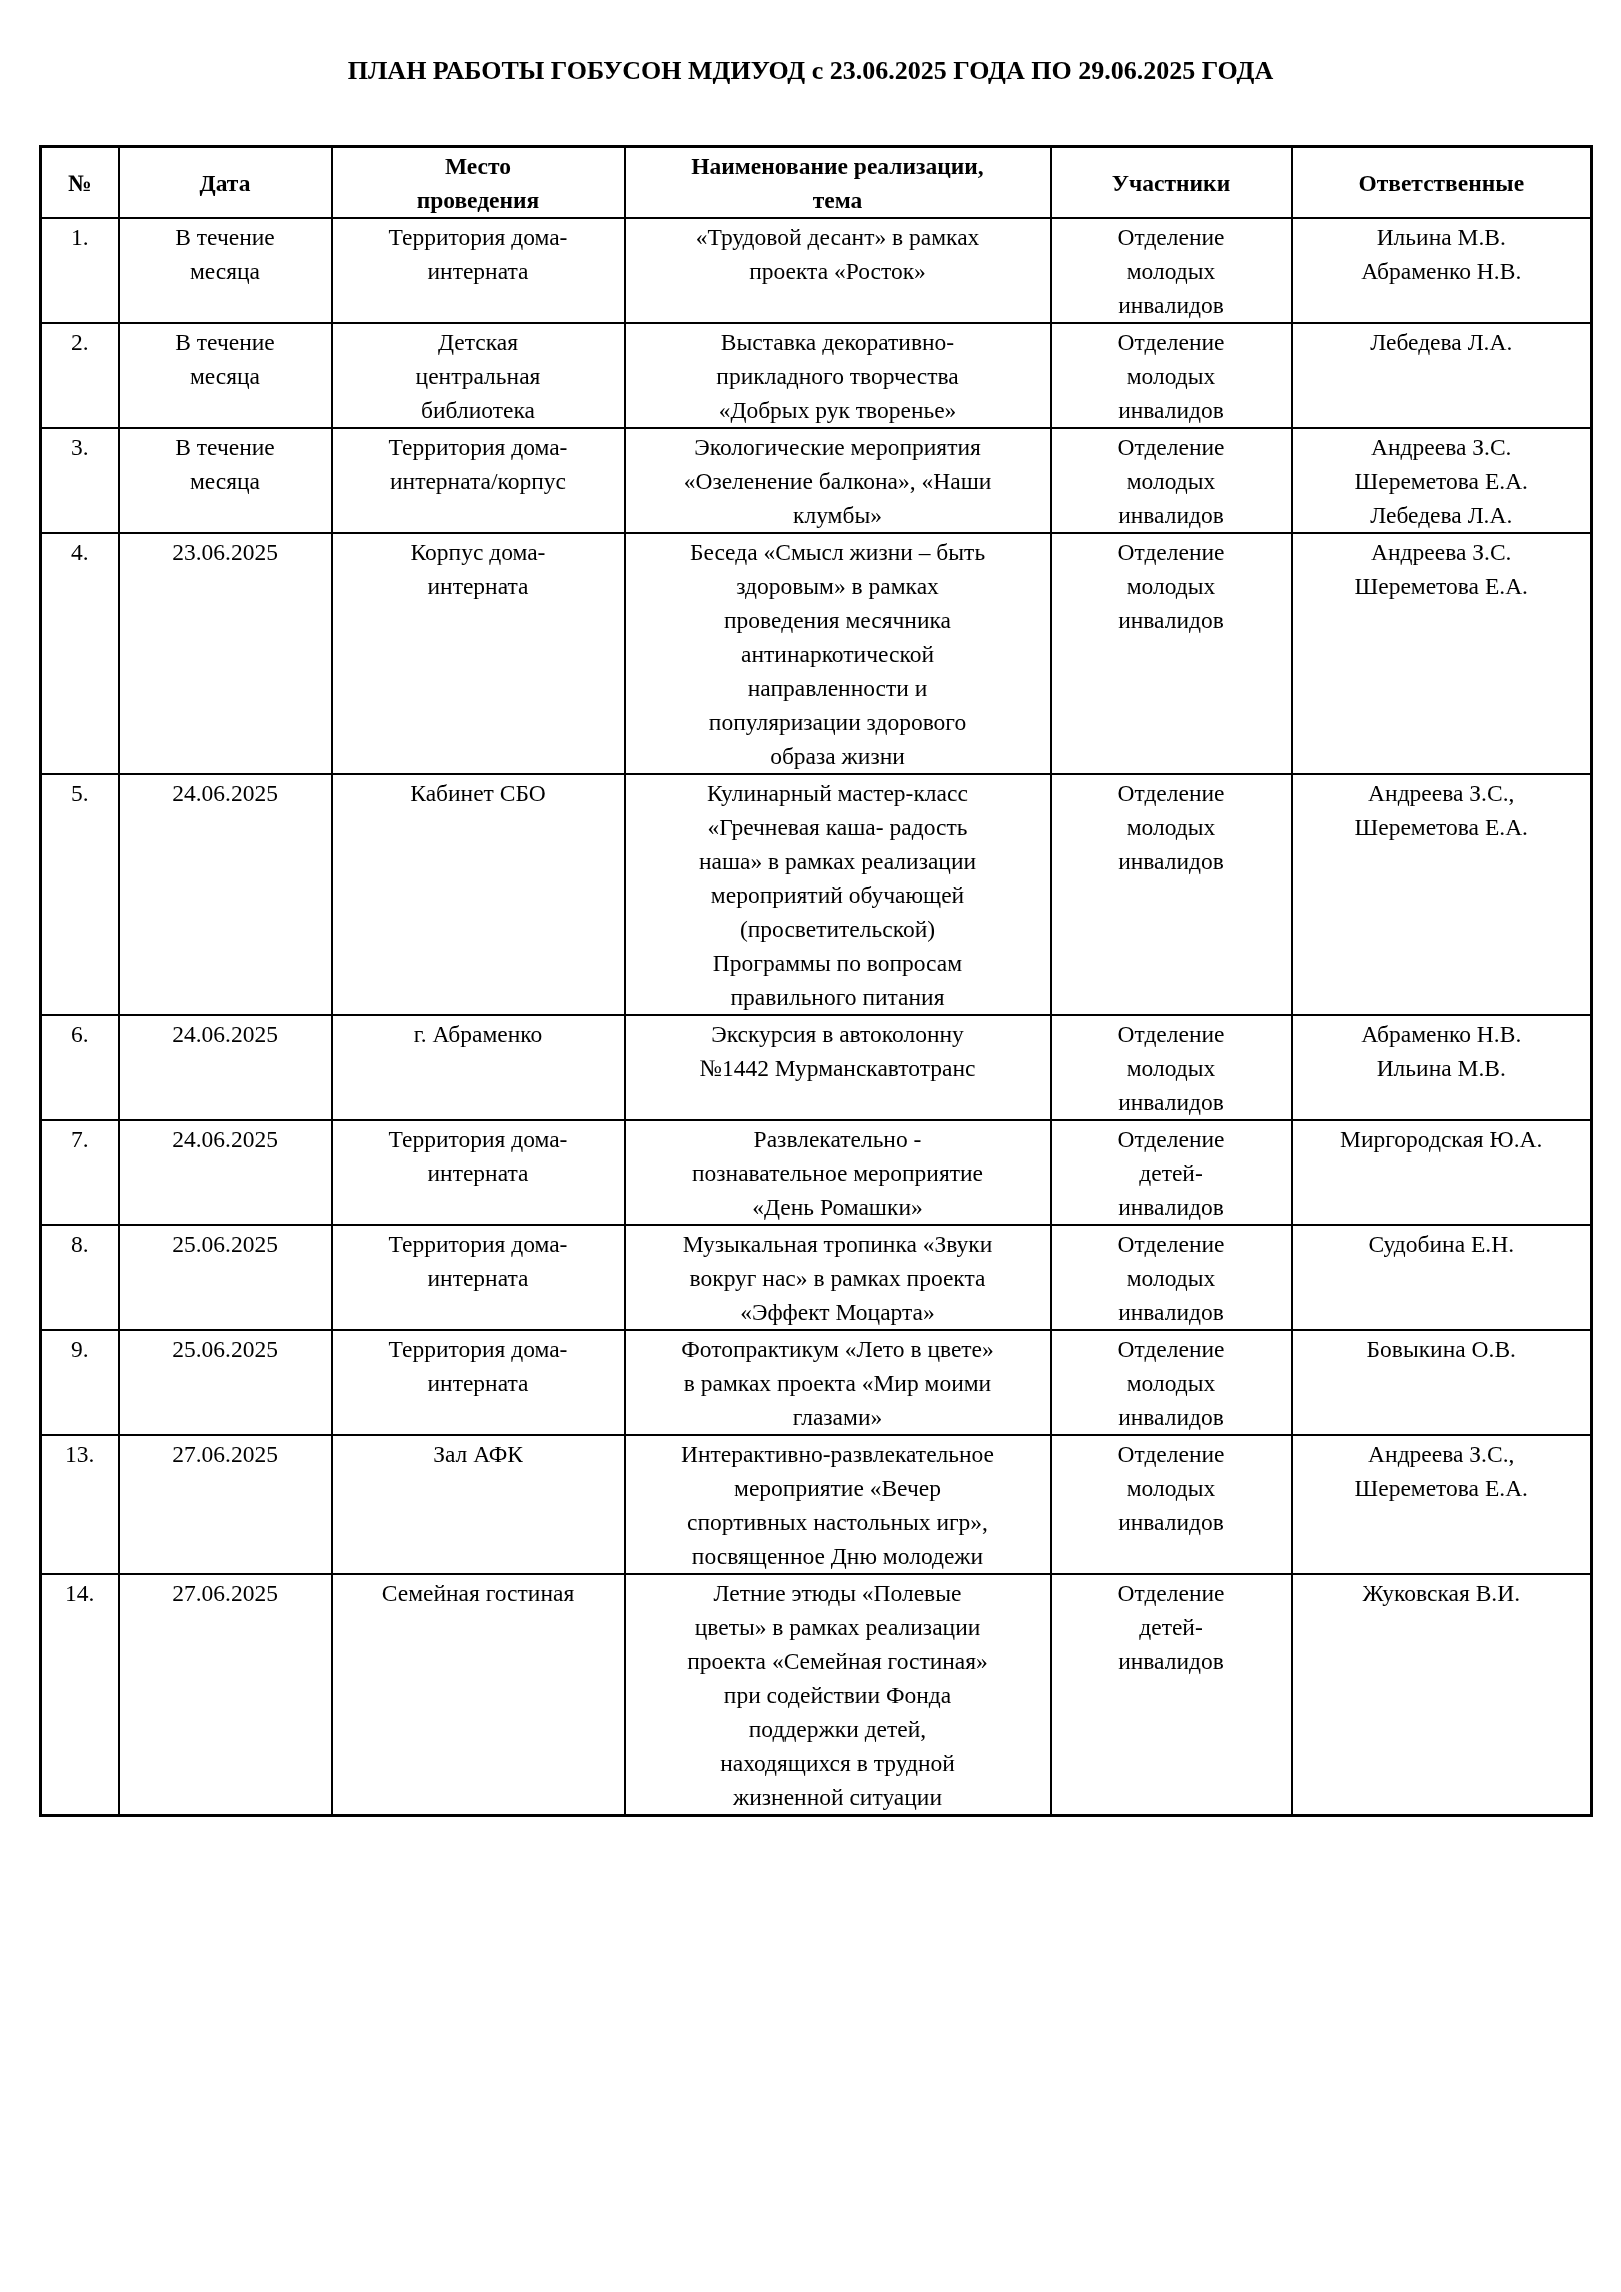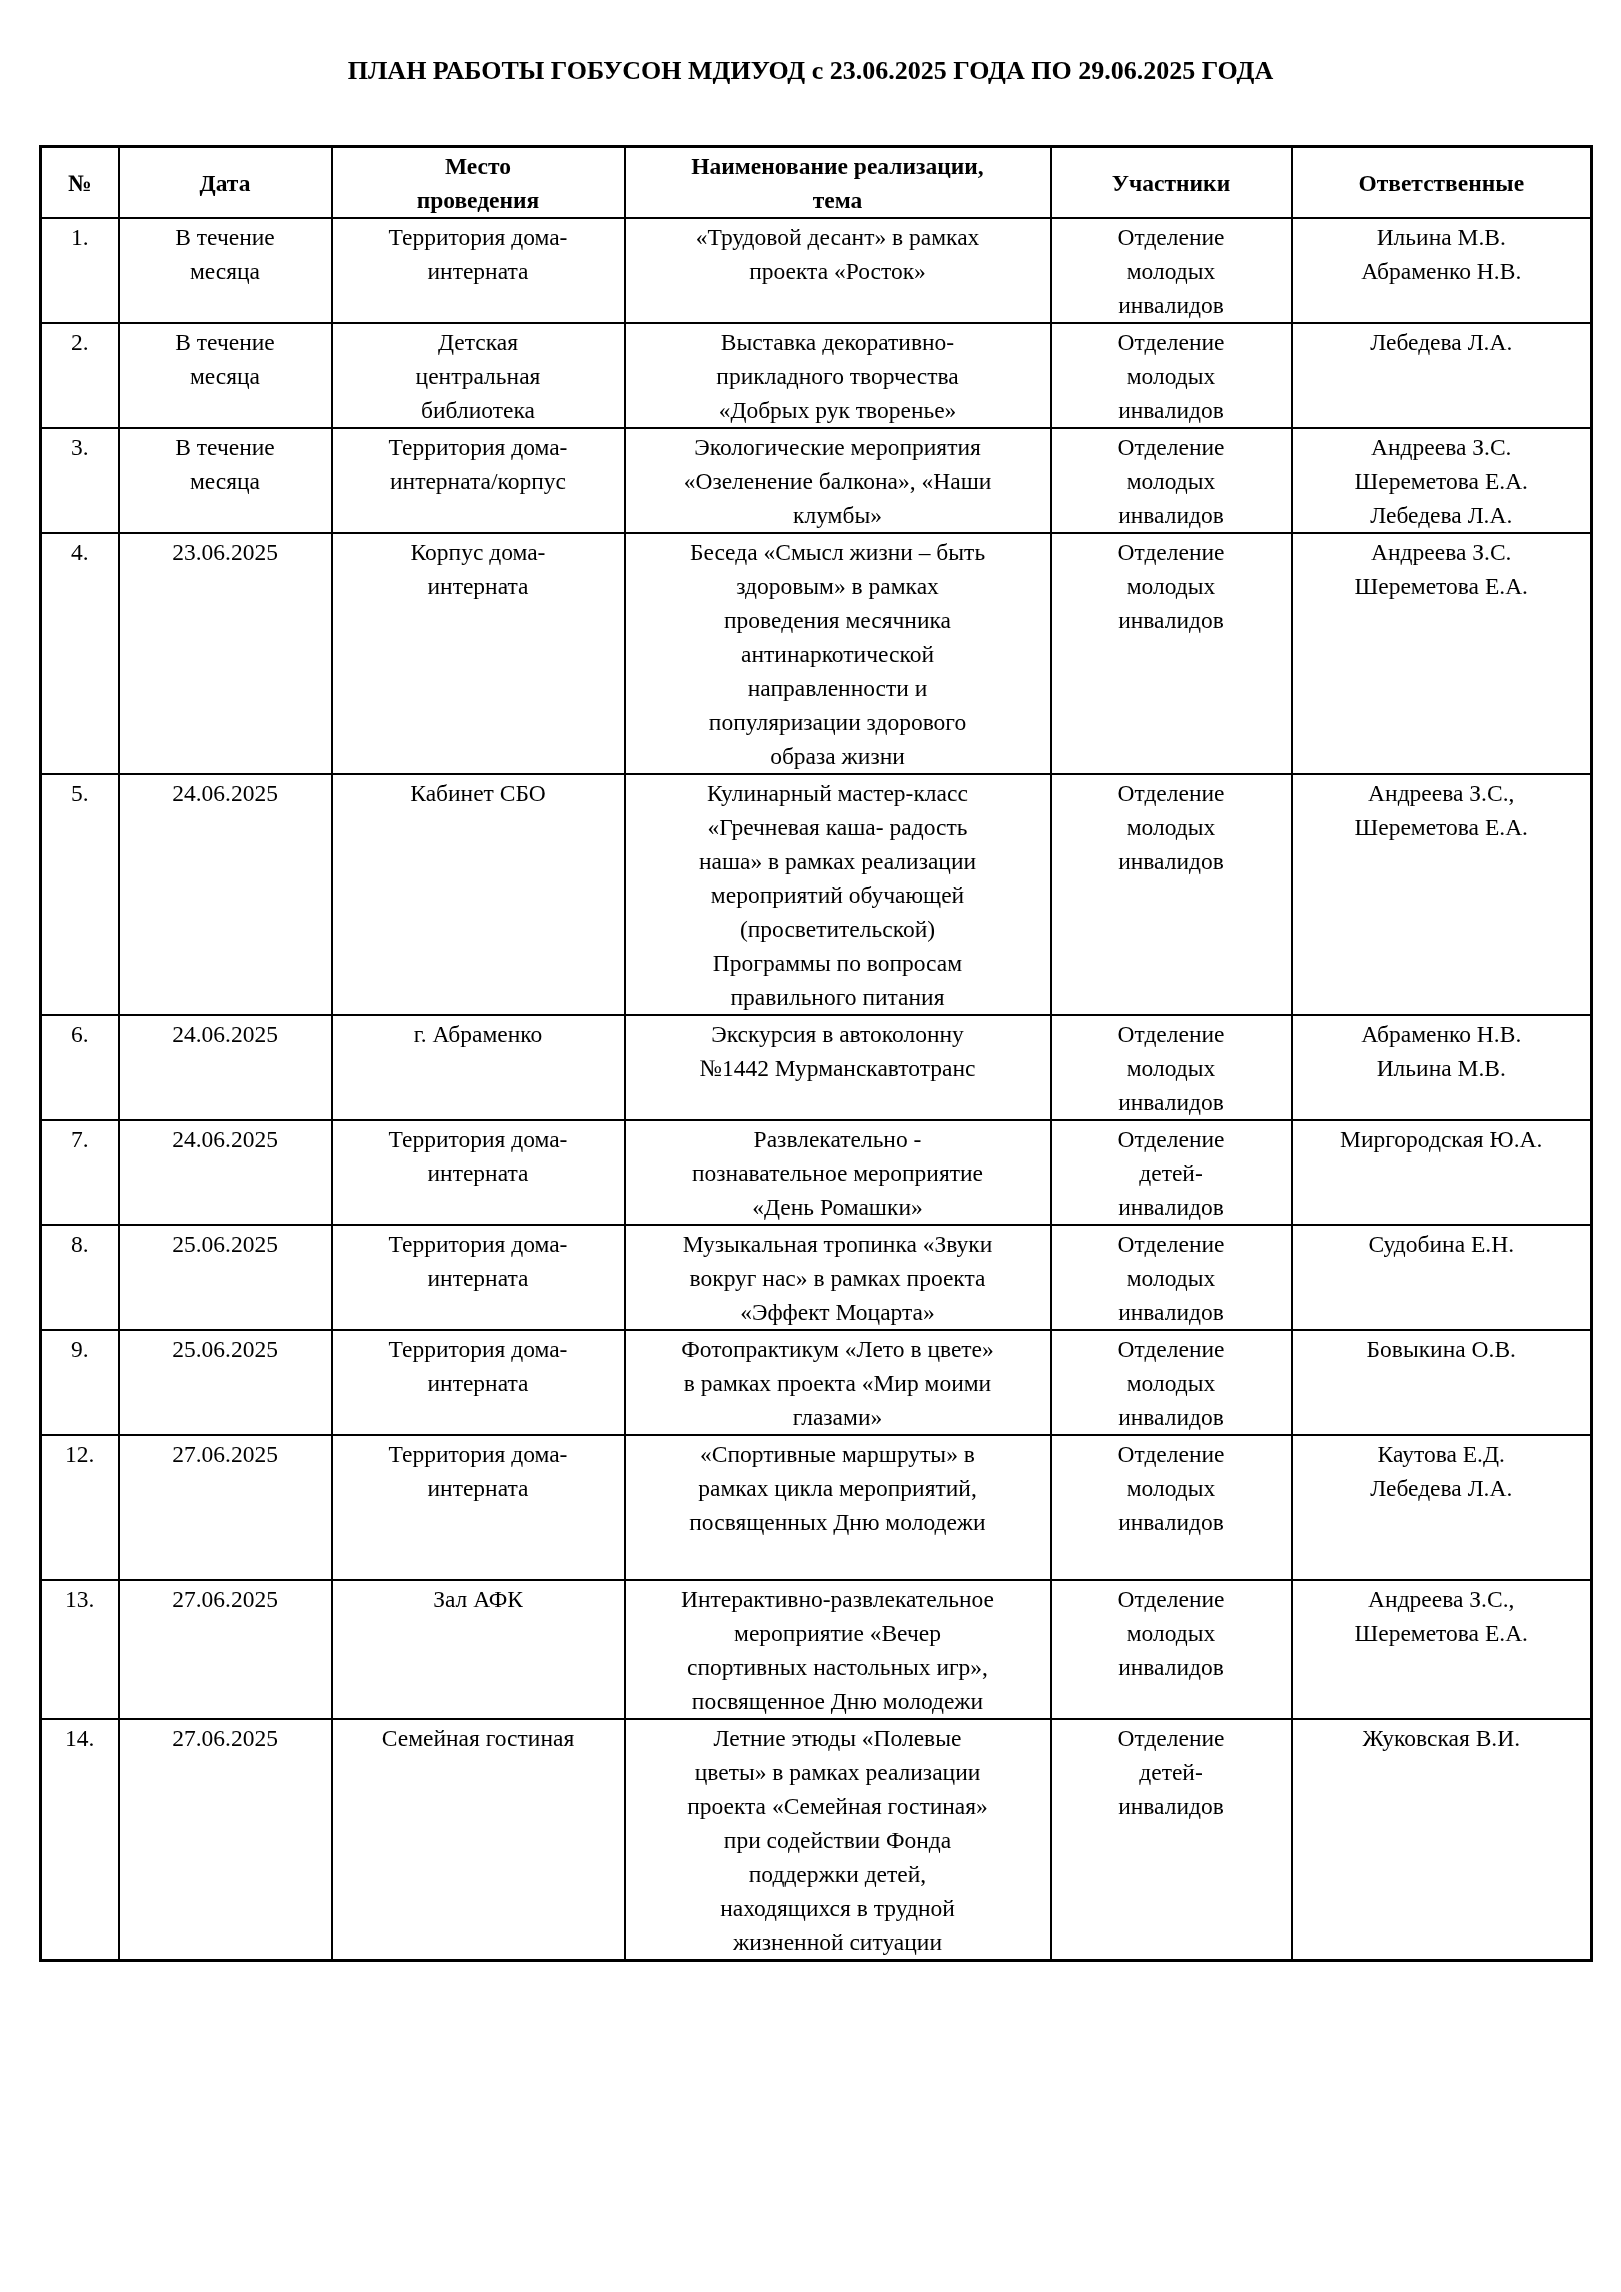--- a/index.html
+++ b/index.html
@@ -218,34 +218,20 @@
         <td>Территория дома-
 интерната</td>
         <td>Фотопрактикум «Лето в цвете»
 в рамках проекта «Мир моими
 глазами»</td>
         <td>Отделение
 молодых
 инвалидов</td>
         <td>Бовыкина О.В.</td>
       </tr>
-      <tr class="h145">
-        <td>12.</td>
-        <td>27.06.2025</td>
-        <td>Территория дома-
-интерната</td>
-        <td>«Спортивные маршруты» в
-рамках цикла мероприятий,
-посвященных Дню молодежи</td>
-        <td>Отделение
-молодых
-инвалидов</td>
-        <td>Каутова Е.Д.
-Лебедева Л.А.</td>
-      </tr>
       <tr>
         <td>13.</td>
         <td>27.06.2025</td>
         <td>Зал АФК</td>
         <td>Интерактивно-развлекательное
 мероприятие «Вечер
 спортивных настольных игр»,
 посвященное Дню молодежи</td>
         <td>Отделение
 молодых

